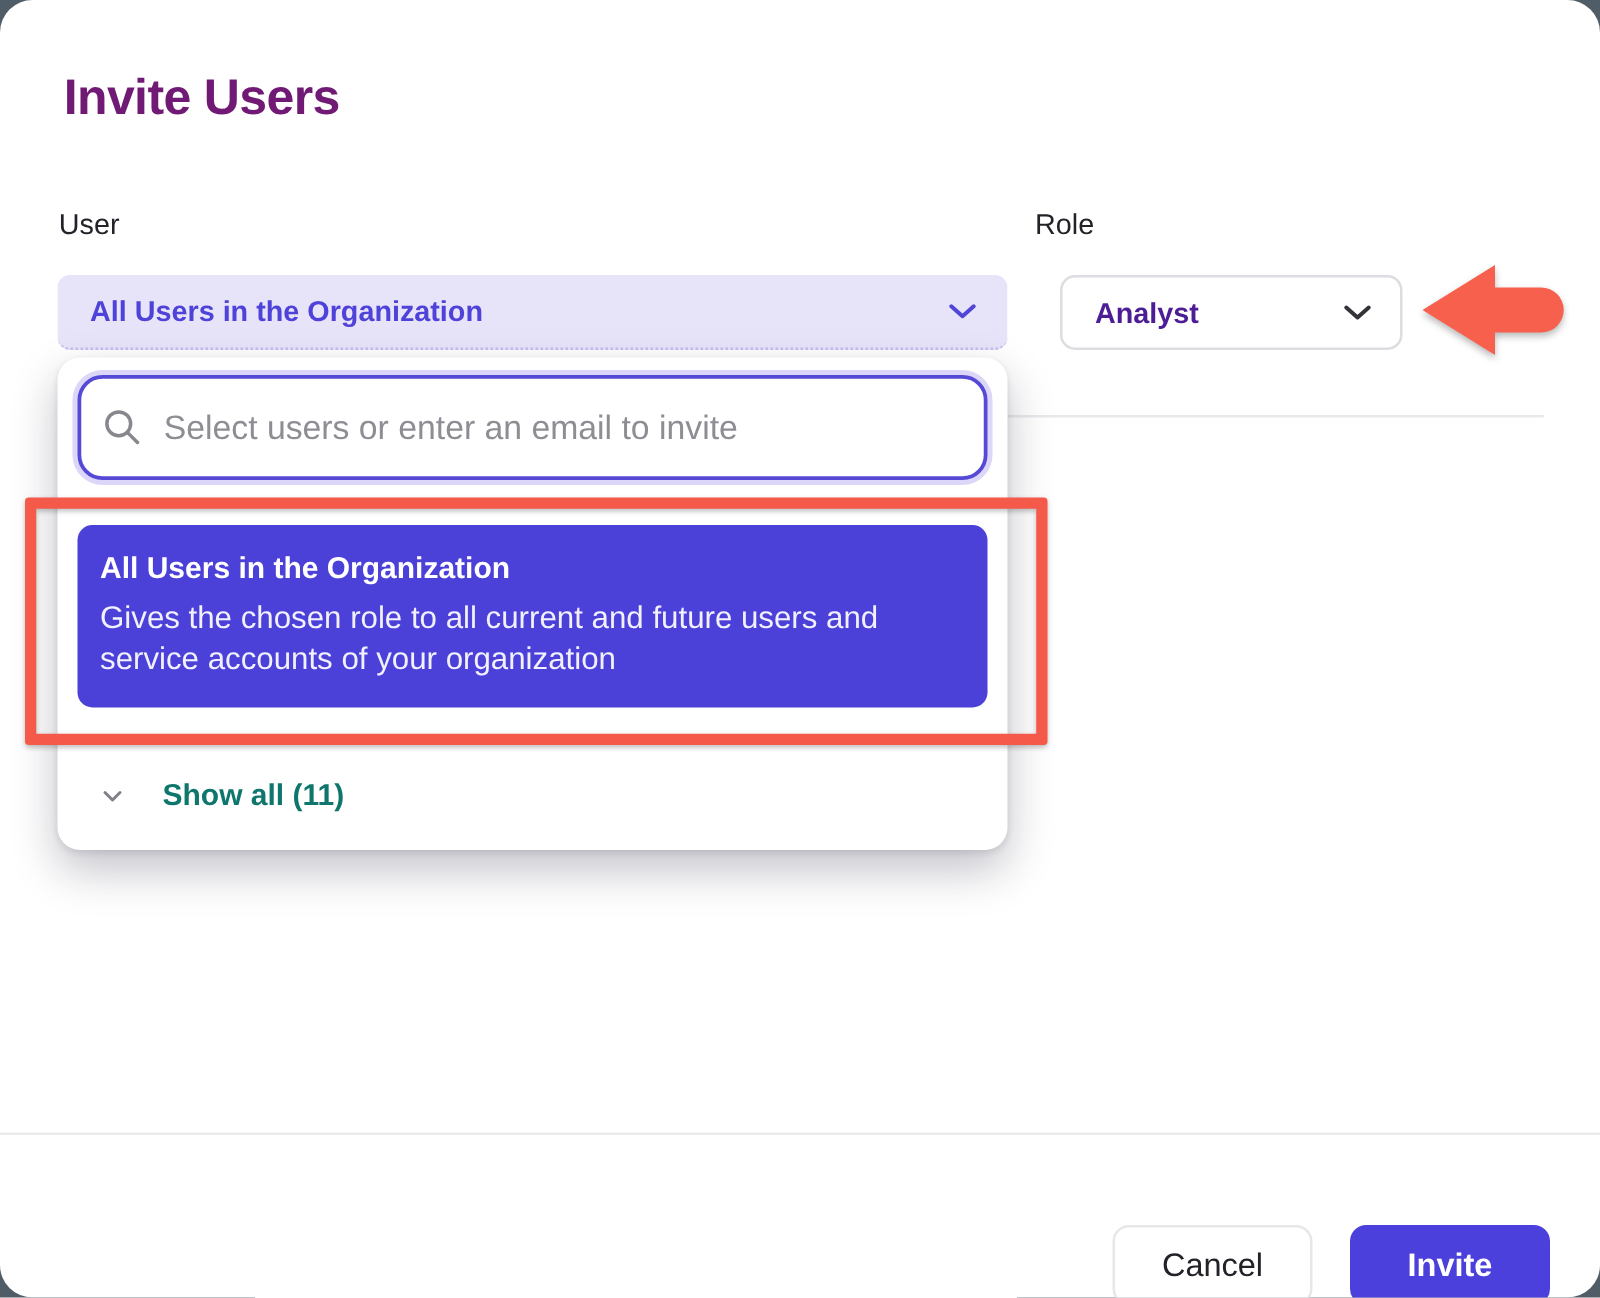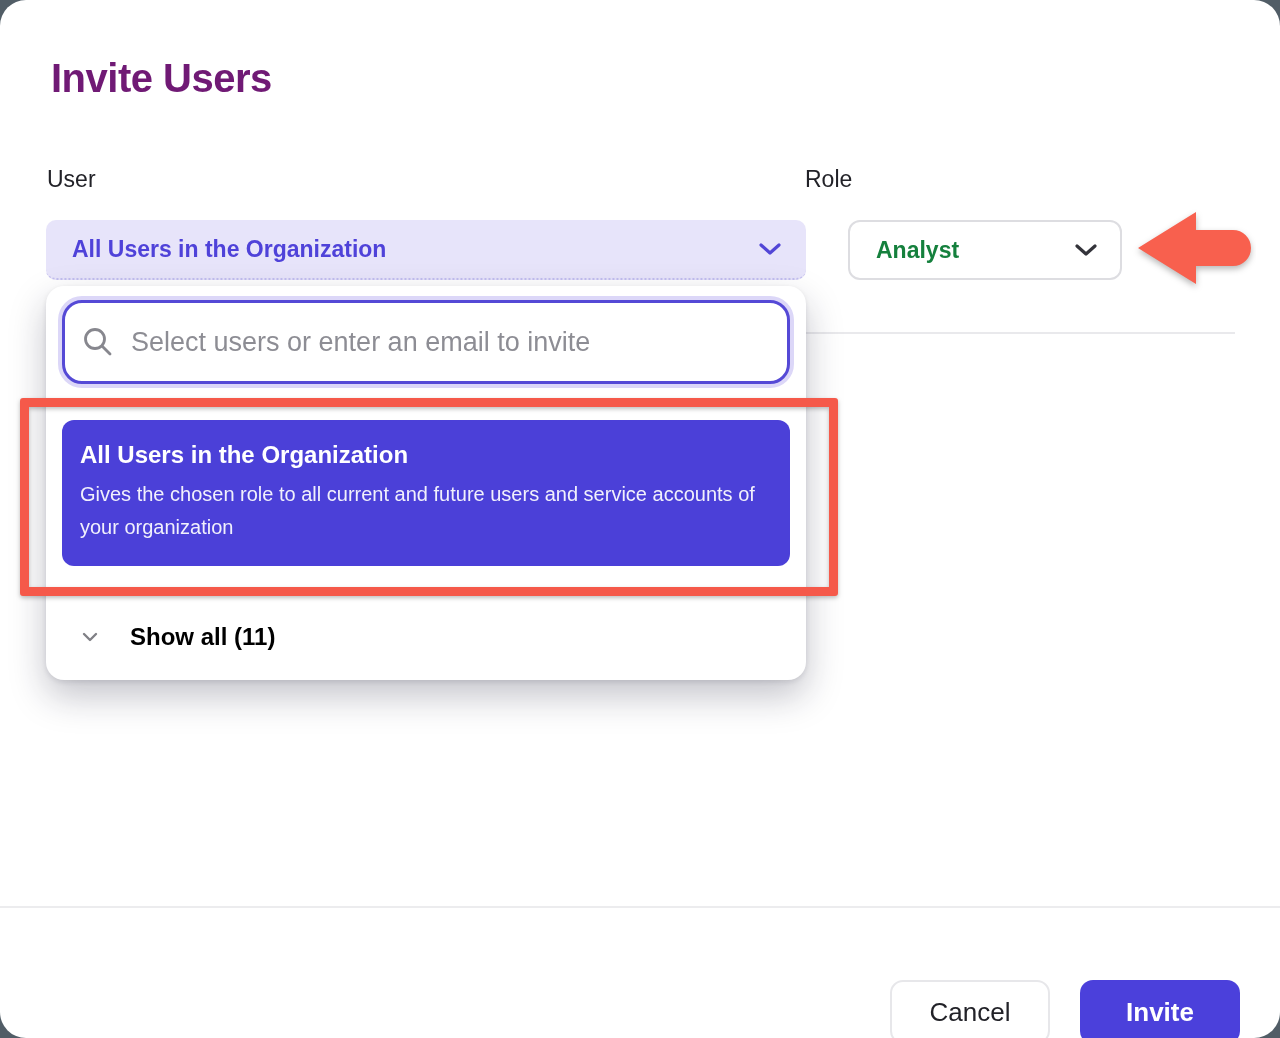--- a/index.html
+++ b/index.html
@@ -18,21 +18,21 @@
   .page-title {
     position: absolute; left: 51px; top: 56px;
     font-size: 40px; font-weight: 700; color: #701a75;
     letter-spacing: -0.5px;
   }
   .field-label {
     position: absolute; top: 166px;
     font-size: 23px; font-weight: 400; color: #222228;
   }
   .field-label.user { left: 47px; }
-  .field-label.role { left: 805px; }
+  .field-label.role { left: 828px; }
 
   
   .user-select {
     position: absolute; left: 46px; top: 220px;
     width: 760px; height: 60px;
     background: #e7e4fa; border-radius: 10px;
     display: flex; align-items: center;
     padding: 0 24px 0 26px; cursor: pointer;
     border-bottom: 2px dotted rgba(130,120,220,0.35);
   }
@@ -43,21 +43,21 @@
   
   .role-select {
     position: absolute; left: 848px; top: 220px;
     width: 274px; height: 60px;
     background: #ffffff; border: 2px solid #dddde1;
     border-radius: 12px;
     display: flex; align-items: center;
     padding: 0 22px 0 26px; cursor: pointer;
   }
   .role-select .value {
-    font-size: 23px; font-weight: 600; color: #15803d;
+    font-size: 23px; font-weight: 600; color: #4c1d95;
     flex: 1;
   }
   .chev { flex: 0 0 auto; display: block; }
 
   
   .row-divider {
     position: absolute; left: 46px; top: 332px;
     width: 1189px; height: 2px; background: #e9e9ec;
     z-index: 1;
   }
@@ -93,33 +93,33 @@
     width: 728px; height: 146px;
     background: #4b40d8; border-radius: 12px;
     padding: 21px 18px 0 18px;
     cursor: pointer; z-index: 6;
   }
   .org-option .opt-title {
     font-size: 24px; font-weight: 700; color: #ffffff;
     margin-bottom: 9px;
   }
   .org-option .opt-desc {
-    font-size: 20px; line-height: 33px;
+    font-size: 25px; line-height: 33px;
     color: rgba(255,255,255,0.92);
     max-width: 692px;
   }
   .show-all-row {
     position: absolute; left: 0; top: 326px;
     width: 100%; height: 50px;
     display: flex; align-items: center;
     padding-left: 36px; cursor: pointer;
   }
   .show-all-row .label {
     margin-left: 32px;
-    font-size: 24px; font-weight: 600; color: #000000;
+    font-size: 24px; font-weight: 600; color: #0f766e;
   }
 
   
   .annotation-rect {
     position: absolute; left: 20px; top: 398px;
     width: 818px; height: 198px;
     border: 9px solid #f5594a; border-radius: 3px;
     z-index: 10; pointer-events: none;
     filter: drop-shadow(0 2px 2px rgba(0,0,0,0.25));
   }

